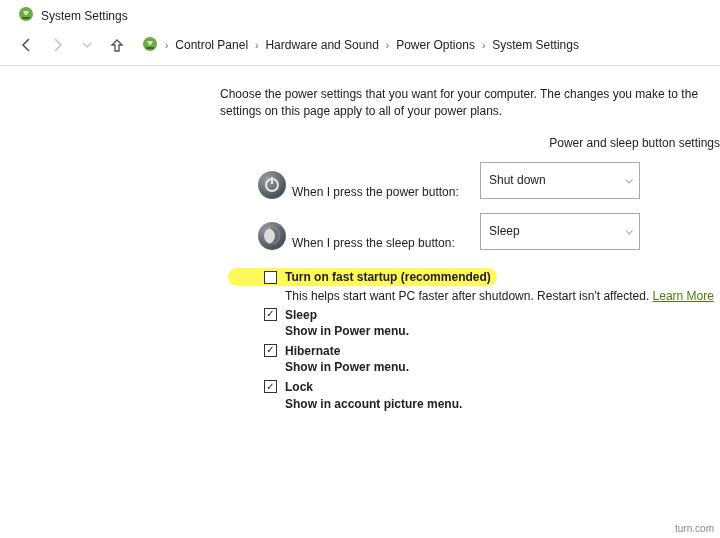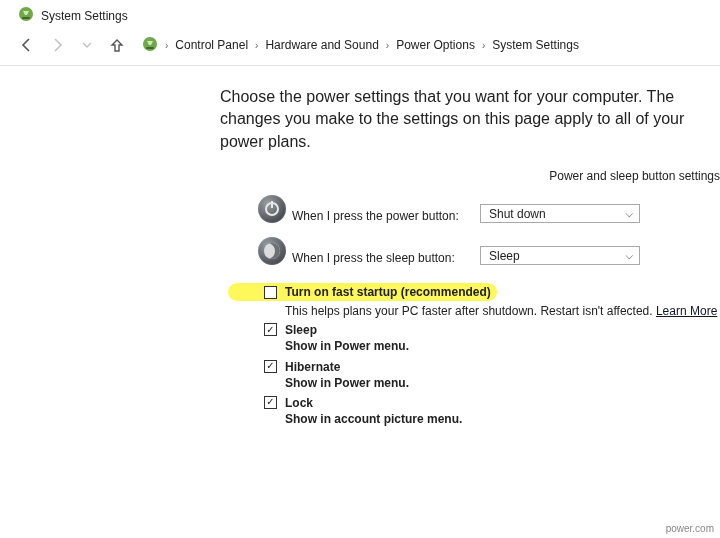--- a/index.html
+++ b/index.html
@@ -47,21 +47,21 @@
       max-width: 720px;
     }
     h1 {
       font-family: "Segoe UI", sans-serif;
       font-size: 16px;
       font-weight: 400;
       color: #1a5b9a;
       margin-bottom: 10px;
     }
     .desc {
-      font-size: 16px;
+      font-size: 12px;
       color: #222;
       margin-bottom: 16px;
       line-height: 1.4;
     }
     .section-head {
       font-size: 12px;
       margin: 0 0 12px 0;
       text-align: right;
     }
     .btn-row {
@@ -85,21 +85,21 @@
       content:""; position:absolute; left:50%; top:-3px; width:2px; height:7px;
       background:#e8e8e8; transform: translateX(-50%);
     }
     .round-icon .moon {
       width: 16px; height: 16px; border-radius: 50%;
       background: #dcdcdc;
       box-shadow: inset -5px 0 0 0 #6a7076;
     }
     .btn-label { width: 182px; font-size: 12px; }
     .dropdown {
-      width: 160px; height: 19px;
+      width: 160px; height: 37px;
       border: 1px solid #a9a9a9;
       display: flex; align-items: center; justify-content: space-between;
       padding: 0 6px 0 8px;
       font-size: 12px;
       background: #fff;
       cursor: pointer;
     }
     .dropdown .chev { font-size: 10px; color: #555; }
     .shutdown-group { margin-right: 0; }
     .highlight {
@@ -124,21 +124,21 @@
       background: #fff;
       flex-shrink: 0;
       margin-top: 1px;
       display:flex; align-items:center; justify-content:center;
       font-size: 10px; line-height: 1;
     }
     .chk.checked::after { content:"✓"; }
     .chk-body { font-size: 12px; }
     .chk-title { font-weight: 700; }
     .chk-sub { font-weight: 700; margin-top: 31px; }
-    .link { color: #0f172a; text-decoration: underline; cursor: pointer; }
+    .link { color: #4d7c0f; text-decoration: underline; cursor: pointer; }
     .fast-row { margin-left: 44px; }
     .fast-sub { margin-left: 65px; font-size: 12px; margin-top: 2px; }
     .watermark {
       position: absolute; right: 6px; bottom: 4px;
       font-size: 10px; color: #888;
     }
   </style>
 </head>
 <body>
 
@@ -223,21 +223,21 @@
 
   <div class="shutdown-group">
 
     <div class="fast-row">
       <span class="highlight">
         <span class="chk"></span>
         <span class="chk-title">Turn on fast startup (recommended)</span>
       </span>
     </div>
     <div class="fast-sub">
-      <span>This helps plans your PC faster after shutdown. Restart isn't affected.</span>
+      <span>This helps start want PC faster after shutdown. Restart isn't affected.</span>
       <span> </span>
       <span class="link">Learn More</span>
     </div>
 
     <div class="chk-row">
       <span class="chk checked"></span>
       <span class="chk-body">
         <span class="chk-title">Sleep</span><br>
         <span class="chk-sub">Show in Power menu.</span>
       </span>
@@ -255,13 +255,13 @@
       <span class="chk checked"></span>
       <span class="chk-body">
         <span class="chk-title">Lock</span><br>
         <span class="chk-sub">Show in account picture menu.</span>
       </span>
     </div>
 
   </div>
 </div>
 
-<div class="watermark">power.com</div>
+<div class="watermark">turn.com</div>
 
 </body></html>

